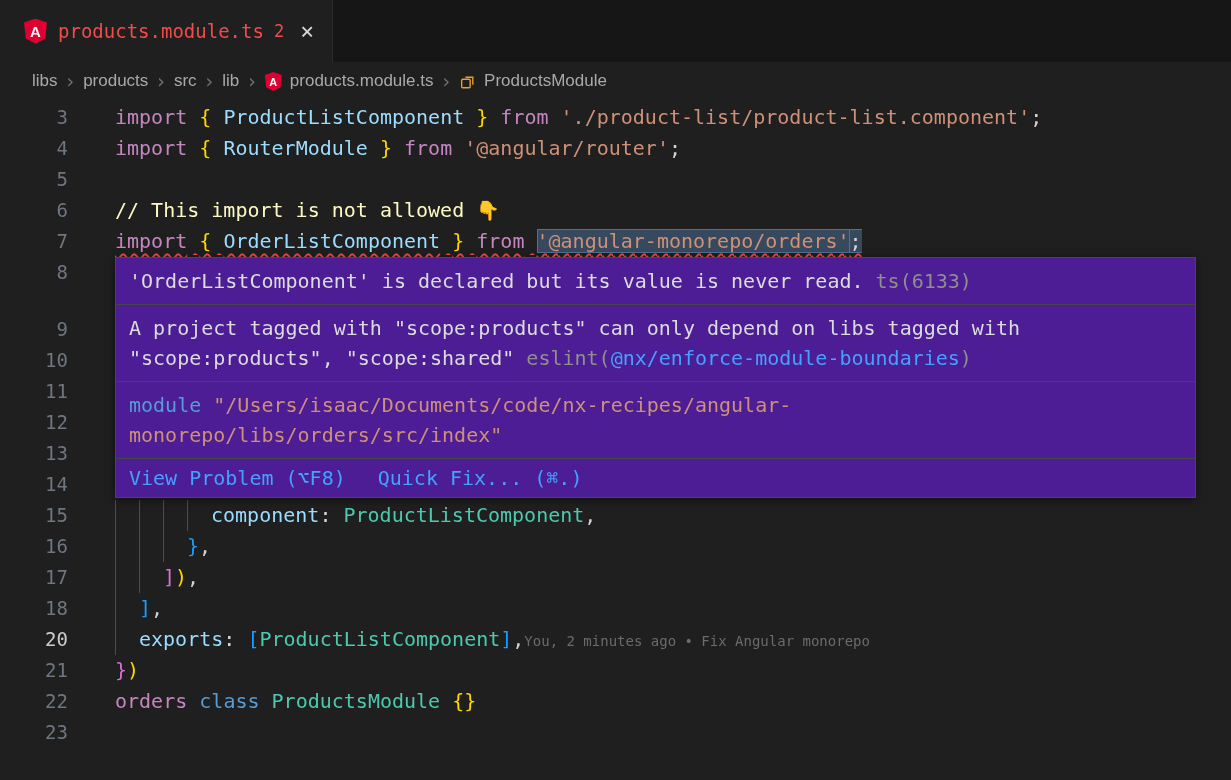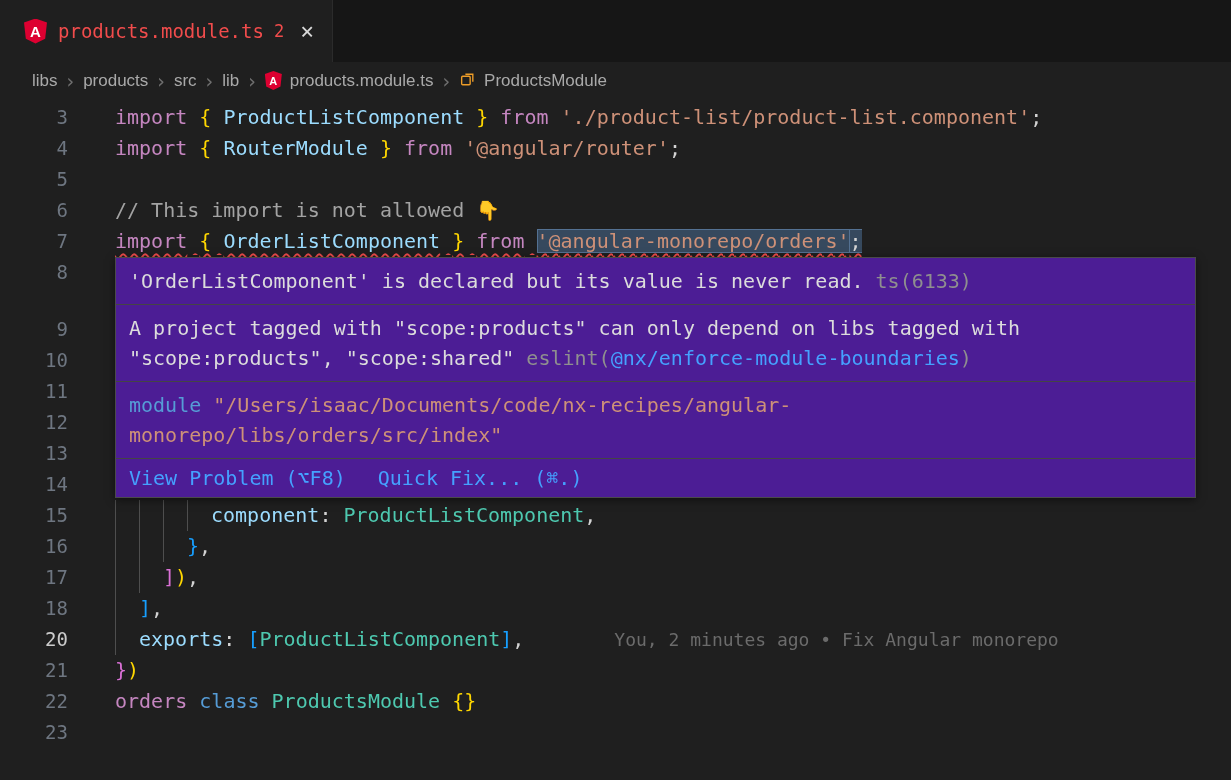--- a/index.html
+++ b/index.html
@@ -14,47 +14,47 @@
   .tab-close{color:#d8d8d8;font-size:23px;margin-left:16px;line-height:1;cursor:pointer}
 
   
   .ng-icon{width:23px;height:25px;background:#dd0031;clip-path:polygon(50% 0,100% 16%,92% 81%,50% 100%,8% 81%,0 16%);display:inline-flex;align-items:center;justify-content:center;flex:none}
   .ng-icon::after{content:"A";color:#fff;font-size:15px;font-weight:bold;font-family:"Liberation Sans",sans-serif}
   .ng-icon.sm{width:17px;height:19px}
   .ng-icon.sm::after{font-size:11px}
 
   
   .breadcrumb{height:38px;background:#1f1f1f;display:flex;align-items:center;padding-left:32px;font-family:"Liberation Sans",sans-serif;font-size:17px;color:#a9a9a9}
-  .crumb{display:flex;align-items:flex-start;gap:8px;cursor:pointer;white-space:nowrap}
+  .crumb{display:flex;align-items:flex-end;gap:8px;cursor:pointer;white-space:nowrap}
   .crumb-sep{color:#6e6e6e;font-size:19px;padding:0 9px;font-family:"DejaVu Sans",sans-serif}
   .cls-icon{display:inline-flex;flex:none}
 
   
   .editor{position:relative;height:680px;padding-top:2px}
   .row{display:flex;height:31px;line-height:31px;font-size:20px}
   .rowspacer{height:26px}
   .gutter{width:115px;padding-right:47px;text-align:right;color:#6e7681;font-size:19px;flex:none;cursor:pointer}
   .gutter.gactive{color:#cccccc}
   .code{white-space:pre}
   .tk.kw{color:#c586c0}
   .tk.kwd{color:#569cd6}
   .tk.cls{color:#4ec9b0}
   .tk.prop{color:#9cdcfe}
   .tk.str{color:#ce9178}
-  .tk.com{color:#a3a3a3}
+  .tk.com{color:#fef9c3}
   .tk.pln{color:#d4d4d4}
   .tk.b1{color:#ffd700}
   .tk.b2{color:#da70d6}
   .tk.b3{color:#179fff}
   .tk.emoji{color:#e2b714;font-size:19px}
   .tk.g{display:inline-block;width:24px;height:31px;border-left:1px solid #4e4e4e;vertical-align:top}
   .sq{text-decoration:underline;text-decoration-style:wavy;text-decoration-color:#f14c4c;text-decoration-thickness:1.5px;text-underline-offset:5px;text-decoration-skip-ink:none}
   .tk.strhl{color:#ce9178;background:rgba(86,130,180,.42);box-shadow:inset 0 0 0 1px rgba(130,175,225,.4)}
   .tk.plnhl{color:#d4d4d4;background:rgba(86,130,180,.42);box-shadow:inset 0 -1px 0 0 rgba(130,175,225,.4),inset 0 1px 0 0 rgba(130,175,225,.4)}
-  .blame{color:#6b6b6b;margin-left:90px;font-size:18px}
+  .blame{color:#6b6b6b;font-size:14px}
 
   
   .hover{position:absolute;left:115px;top:157px;width:1081px;background:#4c1d95;border:1px solid #4a4a4a;z-index:5;font-size:20px;line-height:30px;box-shadow:0 2px 8px rgba(0,0,0,.5)}
   .hsec{padding:8px 13px;color:#dcdcdc}
   .hdiv{height:1px;background:#454545}
   .hdim{color:#8f8f8f}
   .hlink{color:#45a1ff;cursor:pointer}
   .hkw{color:#569cd6}
   .hstr{color:#ce9178}
   .hactions{padding:5px 13px;line-height:28px;display:flex;gap:32px}

